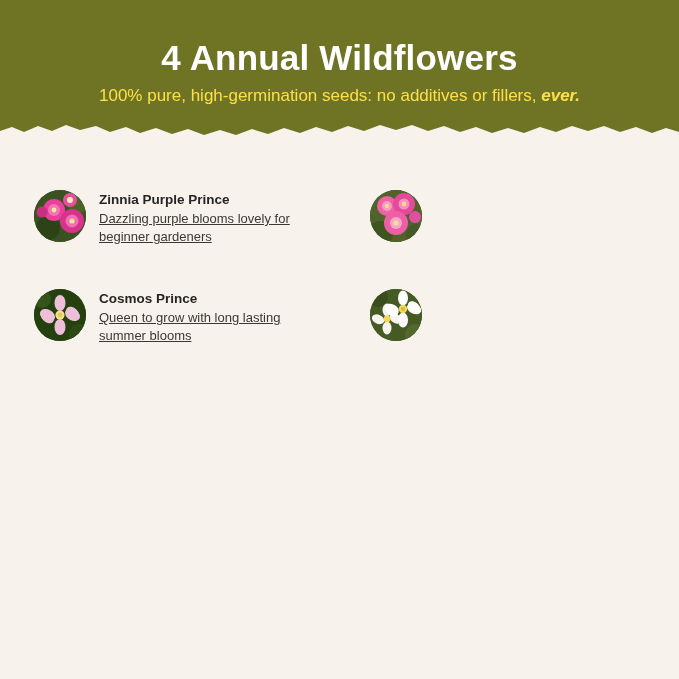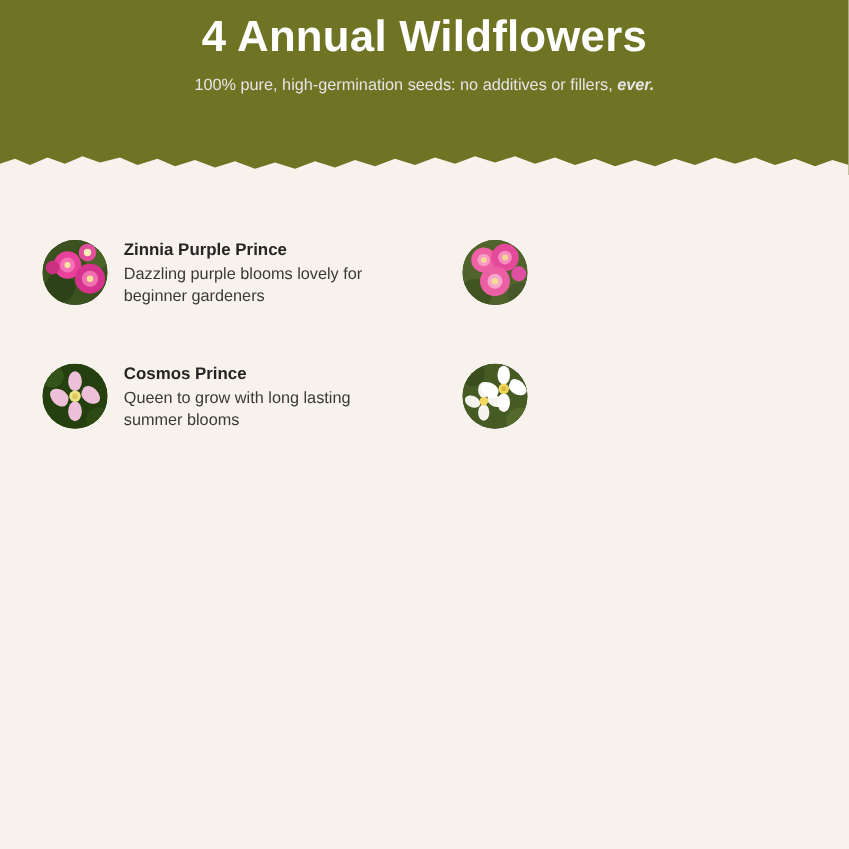--- a/index.html
+++ b/index.html
@@ -20,35 +20,35 @@
     background: #f7f2ec;
   }
 
   
   .header {
     position: relative;
     width: 679px;
     height: 140px;
     background: #6f7324;
     box-sizing: border-box;
-    padding-top: 8px;
+    padding-top: 36px;
     text-align: center;
     overflow: hidden;
   }
   .header-title {
     color: #ffffff;
     font-size: 35px;
     font-weight: bold;
     letter-spacing: 0.2px;
     margin: 0;
     line-height: 44px;
   }
   .header-sub {
-    color: #e5e5e5;
-    font-size: 13px;
+    color: #fde047;
+    font-size: 17px;
     margin: 6px 0 0 0;
     line-height: 20px;
     font-weight: normal;
   }
   .header-sub .em {
     font-style: italic;
     font-weight: bold;
   }
   
   .torn {
@@ -68,21 +68,21 @@
     width: 679px;
     box-sizing: border-box;
     padding: 0 34px 0 34px;
     display: grid;
     grid-template-columns: 308px 308px;
     grid-column-gap: 28px;
     grid-row-gap: 43px;
   }
   .item {
     display: flex;
-    align-items: center;
+    align-items: flex-start;
   }
   .thumb {
     width: 52px;
     height: 52px;
     min-width: 52px;
     border-radius: 50%;
     overflow: hidden;
     margin-right: 13px;
     position: relative;
     background: #2f4018;
@@ -95,20 +95,21 @@
     color: #262524;
     line-height: 17px;
     margin: 0 0 2px 0;
   }
   .item-desc {
     font-size: 13px;
     color: #3a3935;
     line-height: 18px;
     margin: 0;
     max-width: 230px;
+    text-decoration: underline;
   }
 </style>
 </head>
 <body>
 
 <div class="page">
 
   <div class="header">
     <h1 class="header-title">4 Annual Wildflowers</h1>
     <p class="header-sub"><span>100% pure, high-germination seeds: no additives or fillers, </span><span class="em">ever.</span></p>

